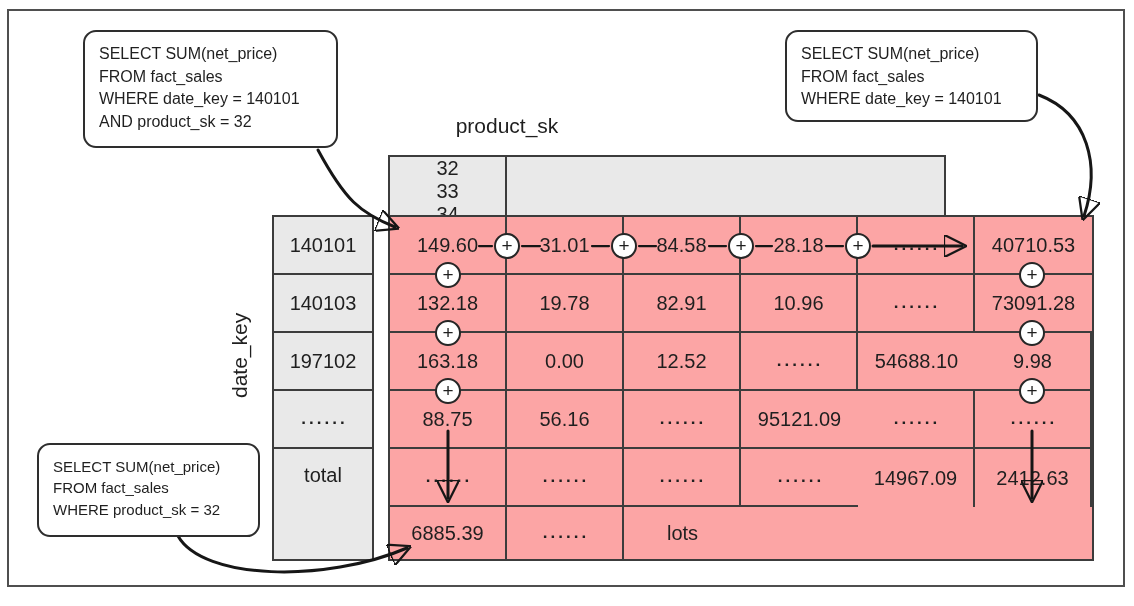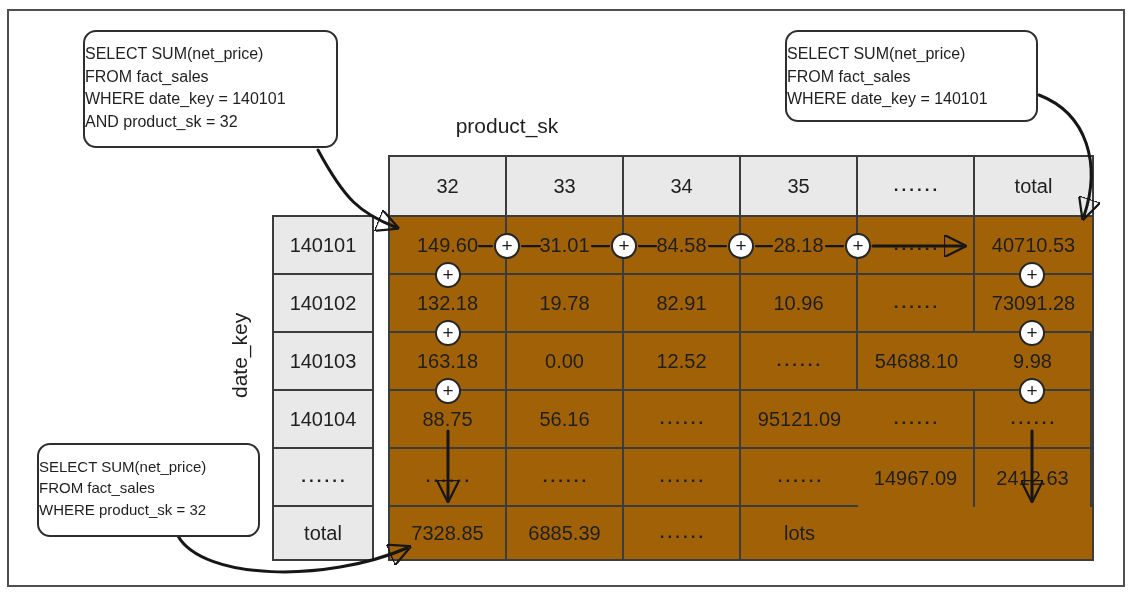--- a/index.html
+++ b/index.html
@@ -13,52 +13,52 @@
   html,body{background:#fff;}
   .canvas{
     position:relative;width:1134px;height:606px;background:var(--c-bg);
     font-family:"Liberation Sans","DejaVu Sans",sans-serif;color:var(--c-text);
     overflow:hidden;
   }
   .frame{position:absolute;left:7px;top:9px;right:9px;bottom:19px;border:2px solid var(--c-frame);}
   
   .callout{
     position:absolute;background:#fff;border:2px solid #2e2e2e;border-radius:13px;
-    padding:11px 0;font-size:16px;line-height:1.42;z-index:6;white-space:nowrap;
+    padding:11px 14px;font-size:16px;line-height:1.42;z-index:6;white-space:nowrap;
   }
   .callout.tl{left:83px;top:30px;width:255px;height:118px;}
   .callout.tr{left:785px;top:30px;width:253px;height:92px;}
   .callout.bl{left:37px;top:443px;width:223px;height:94px;font-size:15px;}
   
   .col-axis{position:absolute;left:390px;top:114px;width:234px;text-align:center;font-size:21px;z-index:2;}
   .row-axis{
     position:absolute;left:228px;top:285px;width:26px;height:140px;font-size:21px;
     writing-mode:vertical-rl;transform:rotate(180deg);text-align:center;z-index:2;
   }
   
   .col-headers{
-    position:absolute;left:388px;top:155px;width:706px;height:62px;
-    border:2px solid var(--c-grid);display:flex;z-index:1;background:var(--c-fill);
+    position:absolute;left:388px;top:155px;width:558px;height:62px;
+    border:2px solid var(--c-grid);display:flex;z-index:1;background:var(--c-fill);flex-direction:column;
   }
   .ch{
     width:117px;flex:none;border-right:2px solid var(--c-grid);
     display:flex;align-items:center;justify-content:center;font-size:20px;
   }
   .ch:last-child{border-right:none;}
   .row-labels{
     position:absolute;left:272px;top:215px;width:102px;height:346px;
     border:2px solid var(--c-grid);display:flex;flex-direction:column;z-index:1;background:var(--c-fill);
   }
   .rl{
     height:58px;flex:none;border-bottom:2px solid var(--c-grid);
     display:flex;align-items:center;justify-content:center;font-size:20px;
   }
   .rl:last-child{height:52px;border-bottom:none;}
   .data-grid{
-    position:absolute;left:388px;top:215px;width:706px;height:346px;background:#a16207;
+    position:absolute;left:388px;top:215px;width:706px;height:346px;background:#fca5a5;
     border:2px solid var(--c-grid);display:grid;z-index:1;
     grid-template-columns:repeat(6,117px);
     grid-template-rows:58px 58px 58px 58px 58px 52px;
   }
   .dc{
     border-right:2px solid var(--c-grid);border-bottom:2px solid var(--c-grid);
     display:flex;align-items:center;justify-content:center;font-size:20px;
   }
   .dc.lastcol{border-right:none;}
   .dc.lastrow{border-bottom:none;}
@@ -88,23 +88,22 @@
     <div class="ch">32</div>
     <div class="ch">33</div>
     <div class="ch">34</div>
     <div class="ch">35</div>
     <div class="ch dots">......</div>
     <div class="ch">total</div>
   </div>
 
   <div class="row-labels">
     <div class="rl">140101</div>
-    <div class="rl">140102</div>
     <div class="rl">140103</div>
-    <div class="rl">140104</div>
+    <div class="rl">197102</div>
     <div class="rl dots">......</div>
     <div class="rl">total</div>
   </div>
 
   <div class="data-grid">
     <div class="dc">149.60</div>
     <div class="dc">31.01</div>
     <div class="dc">84.58</div>
     <div class="dc">28.18</div>
     <div class="dc dots">......</div>
@@ -131,21 +130,20 @@
 
     <div class="dc dots">......</div>
     <div class="dc dots">......</div>
     <div class="dc dots">......</div>
     <div class="dc dots">......</div>
     <div class="dc dots">......</div>
     <div class="dc dots lastcol">......</div>
 
     <div class="dc lastrow">14967.09</div>
     <div class="dc lastrow">2412.63</div>
-    <div class="dc lastrow">7328.85</div>
     <div class="dc lastrow">6885.39</div>
     <div class="dc dots lastrow">......</div>
     <div class="dc lastcol lastrow">lots</div>
   </div>
 
   <svg class="arrows" width="1134" height="606" viewBox="0 0 1134 606">
     <defs>
       <marker id="ah" viewBox="0 0 10 10" refX="8" refY="5" markerWidth="7.5" markerHeight="7.5" orient="auto-start-reverse">
         <path d="M0,0 L10,5 L0,10 z" fill="#161616" stroke="none"></path>
       </marker>

